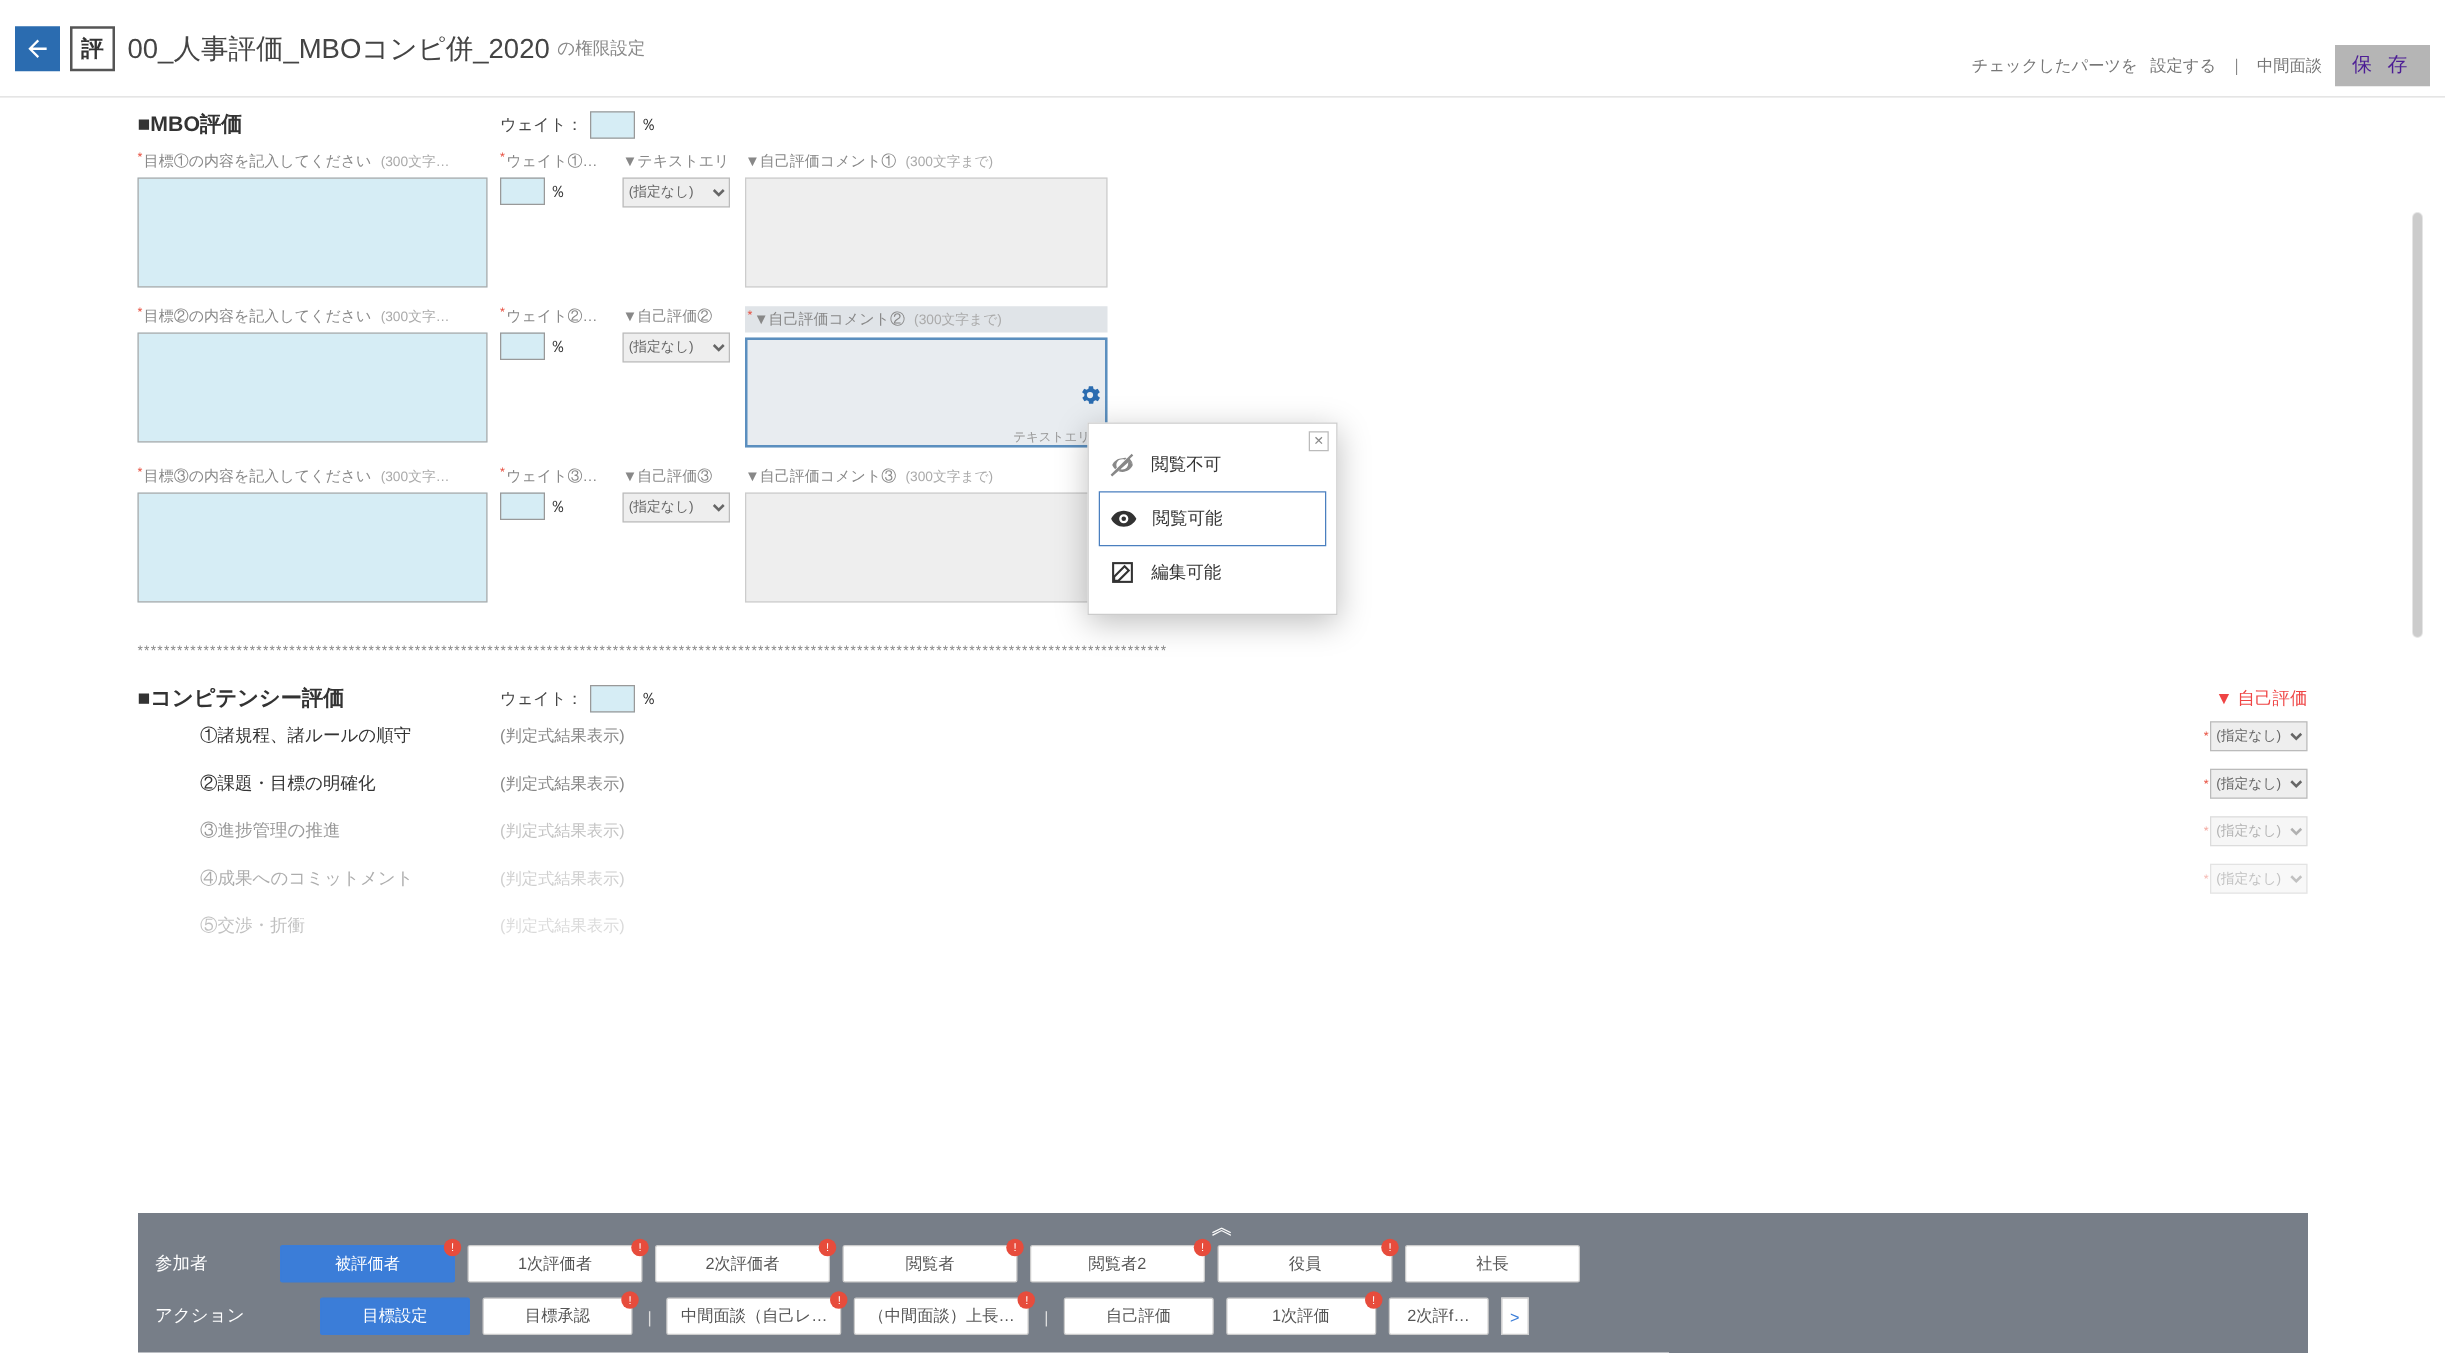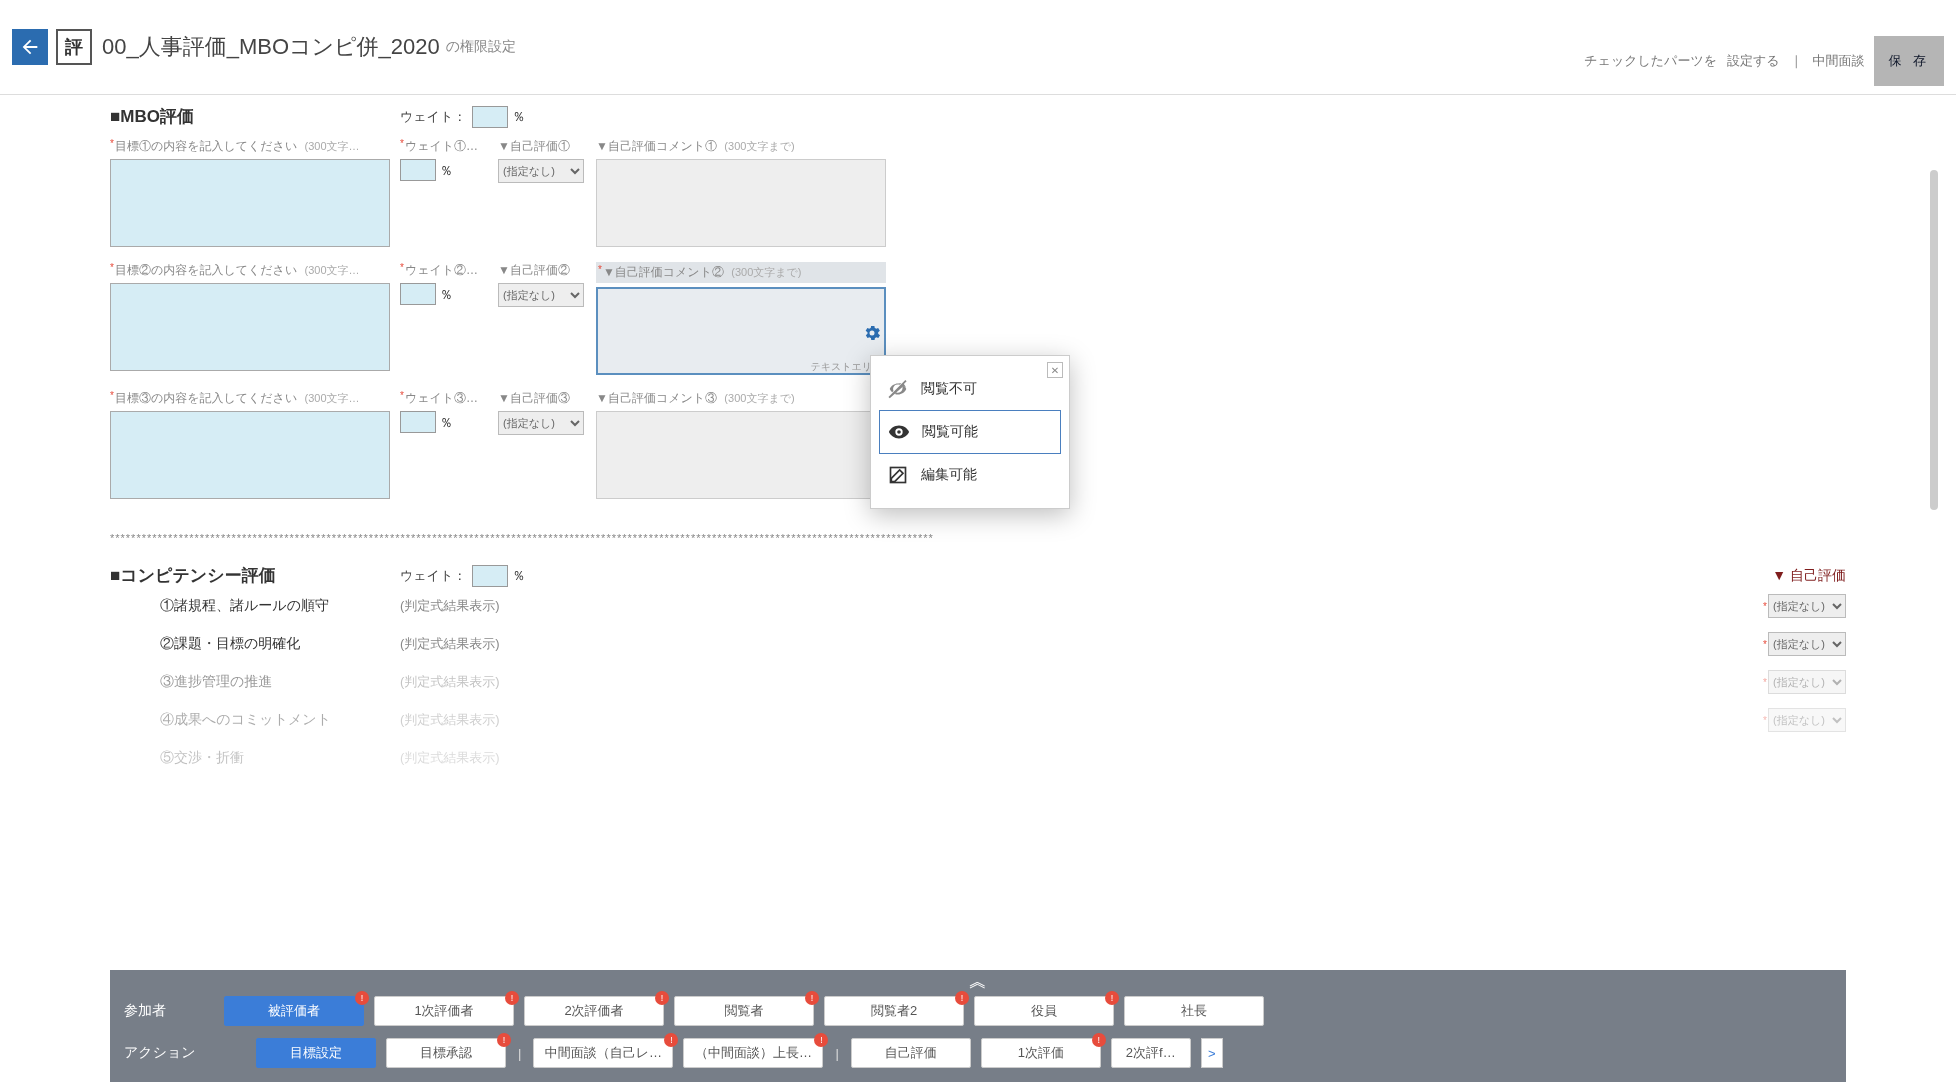--- a/index.html
+++ b/index.html
@@ -6,21 +6,21 @@
 body { font-family: "Hiragino Sans", "Meiryo", sans-serif; font-size: 13px; color: #333; background: #fff; }
 
 .header { display: flex; align-items: center; padding: 8px 12px; border-bottom: 1px solid #ddd; }
 .back-btn { width: 36px; height: 36px; background: #2b6cb0; display: flex; align-items: center; justify-content: center; cursor: pointer; margin-right: 8px; }
 .back-btn svg { fill: #fff; }
 .eval-icon { width: 36px; height: 36px; border: 2px solid #555; display: flex; align-items: center; justify-content: center; font-size: 18px; font-weight: bold; margin-right: 10px; }
 .title { font-size: 22px; color: #444; font-weight: 500; }
 .subtitle { font-size: 14px; color: #888; margin-left: 6px; }
 .header-right { margin-left: auto; display: flex; align-items: center; gap: 10px; color: #777; font-size: 13px; margin-top: 28px; }
 .header-link { color: #777; cursor: pointer; }
-.save-btn { background: #b5b5b5; color: #0f172a; padding: 16px 14px; border: none; cursor: pointer; font-size: 13px; letter-spacing: 4px; }
+.save-btn { background: #b5b5b5; color: #4c1d95; padding: 6px 14px; border: none; cursor: pointer; font-size: 16px; letter-spacing: 4px; }
 
 .content { padding: 10px 110px 120px 110px; position: relative; }
 .section-title { font-size: 17px; font-weight: bold; margin: 8px 0 14px 0; }
 
 .mbo-header-row { display: flex; align-items: center; margin-bottom: 10px; }
 .mbo-header-row .section-title { flex: 0 0 290px; margin: 0; }
 .weight-label { color: #444; margin-right: 6px; }
 .weight-input { width: 36px; height: 22px; background: #d6edf5; border: 1px solid #999; }
 .pct { margin-left: 4px; }
 
@@ -40,21 +40,21 @@
 .input-small { width: 36px; height: 22px; background: #d6edf5; border: 1px solid #999; }
 .select-small { width: 86px; height: 24px; background: #eee; border: 1px solid #bbb; color: #666; font-size: 11px; }
 
 .gear-icon { position: absolute; right: 4px; top: 50%; transform: translateY(-50%); width: 20px; height: 20px; color: #2b6cb0; }
 .eltype-hint { position: absolute; right: 4px; bottom: 4px; font-size: 10px; color: #999; }
 
 .divider-asterisk { color: #888; font-size: 11px; letter-spacing: 1px; margin: 30px 0 20px 0; white-space: nowrap; overflow: hidden; }
 
 .comp-header-row { display: flex; align-items: center; }
 .comp-header-row .section-title { flex: 0 0 290px; margin: 0; }
-.comp-selfeval-col { margin-left: auto; font-size: 14px; color: #7f1d1d; }
+.comp-selfeval-col { margin-left: auto; font-size: 14px; color: #ef4444; }
 
 .comp-row { display: flex; align-items: center; min-height: 38px; }
 .comp-name { flex: 0 0 290px; padding-left: 50px; font-size: 14px; font-weight: 500; }
 .comp-result { flex: 1; color: #888; font-size: 13px; }
 .comp-select { width: 78px; }
 
 .scrollbar { position: fixed; right: 18px; top: 170px; width: 8px; height: 340px; background: #ccc; border-radius: 4px; }
 
 
 .popup { position: absolute; top: 260px; left: 870px; width: 200px; background: #fff; border: 1px solid #ccc; box-shadow: 0 6px 24px rgba(0,0,0,0.25); padding: 12px 8px; z-index: 100; }
@@ -107,21 +107,21 @@
   <div class="field-row">
     <div class="col-goal">
       <div class="field-label"><span class="req">*</span><span>目標①の内容を記入してください</span> <span class="hint">(300文字…</span></div>
       <textarea class="textarea-blue" style=""></textarea>
     </div>
     <div class="col-weight">
       <div class="field-label"><span class="req">*</span><span>ウェイト①…</span></div>
       <input class="input-small" style=""> <span>％</span>
     </div>
     <div class="col-selfeval">
-      <div class="field-label">▼自己評価①</div>
+      <div class="field-label">▼テキストエリ</div>
       <select class="select-small"><option>(指定なし)</option></select>
     </div>
     <div class="col-comment">
       <div class="field-label"><span>▼自己評価コメント①</span> <span class="hint">(300文字まで)</span></div>
       <textarea class="textarea-gray" style=""></textarea>
     </div>
   </div>
 
   <div class="field-row">
     <div class="col-goal">

